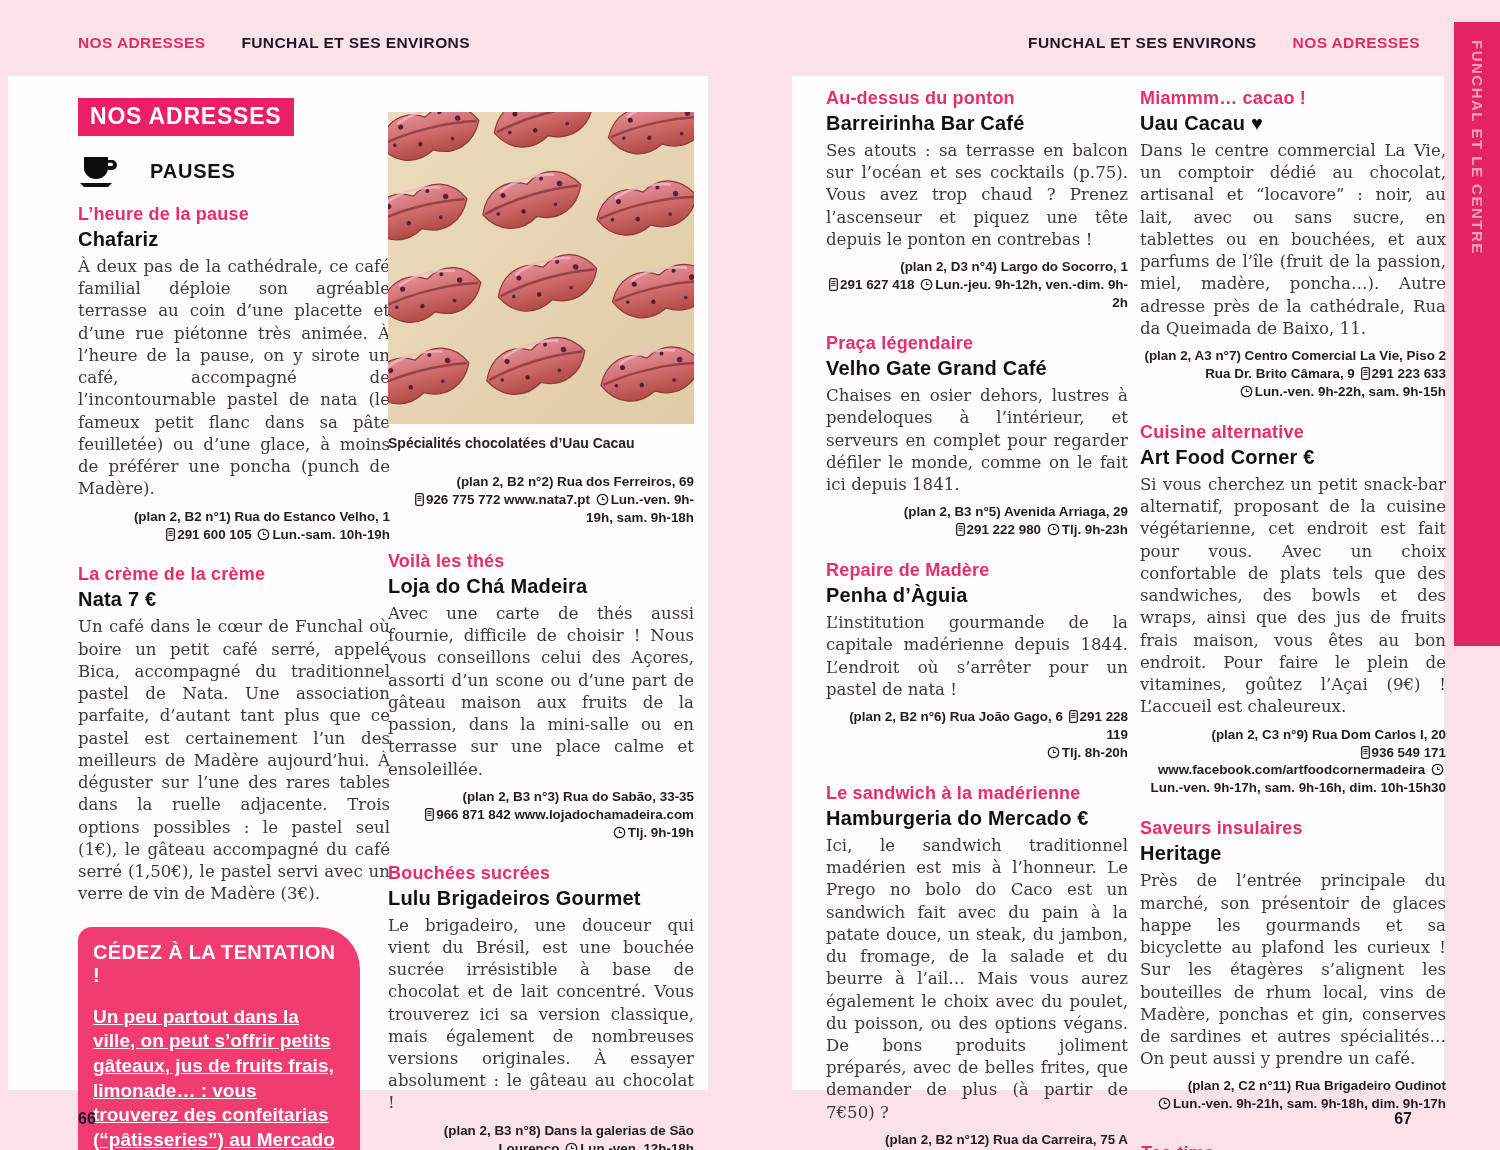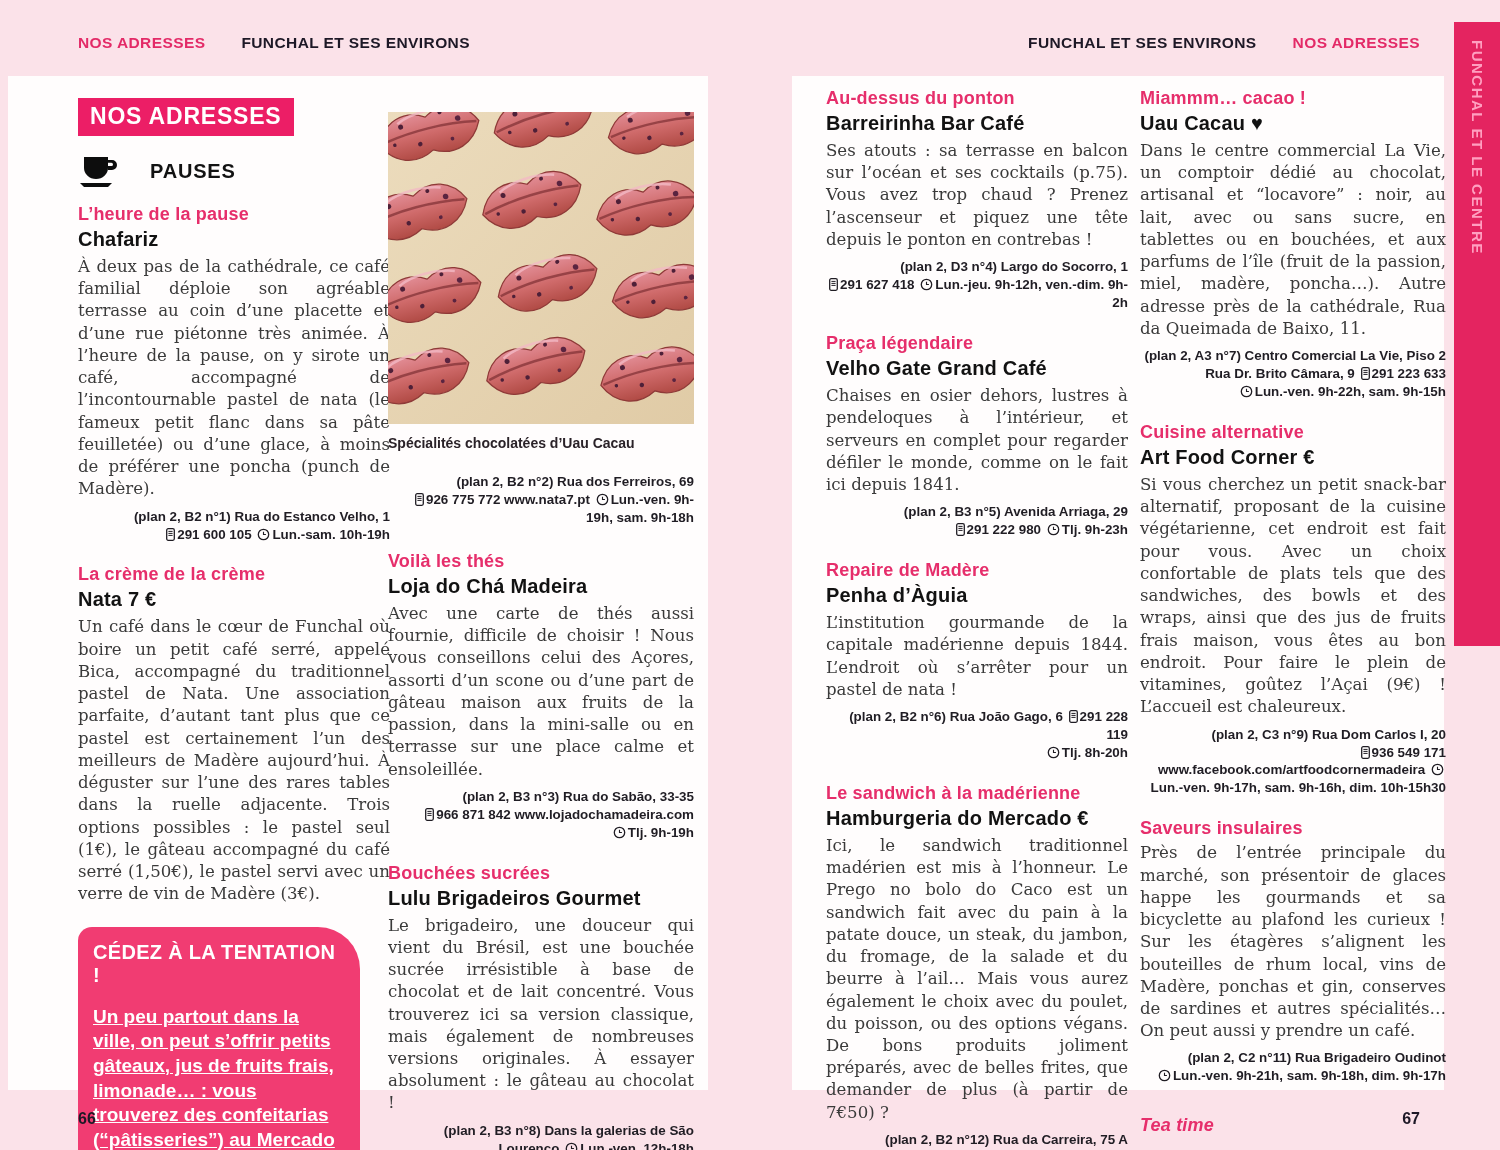--- a/index.html
+++ b/index.html
@@ -50,21 +50,21 @@
   .caption { font-size:14px; font-weight:bold; color:#2a2228; margin-top:11px; margin-bottom:22px; }
 
   
   .tempt-box { width:282px; background:#f13c72; color:#fff; border-radius:14px 42px 14px 14px; padding:14px 15px 16px; margin-top:6px; }
   .tempt-box h3 { font-size:20px; font-weight:bold; letter-spacing:.3px; margin-bottom:18px; }
   .tempt-box p { font-size:19px; font-weight:bold; line-height:1.3;text-decoration:underline; }
 
   
   .pageno { position:absolute; bottom:22px; font-size:16px; font-weight:bold; color:#1d1826;text-align:center; }
   #pageno-left { left:78px; }
-  #pageno-right { right:80px;margin-left:12px; }
+  #pageno-right { right:88px;margin-left:12px; }
 </style>
 </head>
 <body>
 
 <div class="runhead" id="runhead-left">
   <span class="pink" style="margin-right: 18px;">NOS ADRESSES</span><span class="dark">FUNCHAL ET SES ENVIRONS</span>
 </div>
 <div class="runhead" id="runhead-right">
   <span class="dark" style="margin-right: 18px;">FUNCHAL ET SES ENVIRONS</span><span class="pink">NOS ADRESSES</span>
 </div>
@@ -302,20 +302,21 @@
         </svg><span>936 549 171 www.facebook.com/artfoodcornermadeira</span>
       <svg class="ic" width="13" height="13" viewBox="0 0 14 14">
           <circle cx="7" cy="7" r="5.6" fill="none" stroke="currentColor" stroke-width="1.4"></circle>
           <path d="M7 4 v3 h2.6" fill="none" stroke="currentColor" stroke-width="1.2"></path>
         </svg><span>Lun.-ven. 9h-17h, sam. 9h-16h, dim. 10h-15h30</span>
     </p>
   </section>
 
   <section class="listing">
     <h3 class="kicker">Saveurs insulaires</h3>
+    <h4 class="name">Heritage</h4>
     <p class="body">Près de l’entrée principale du marché, son présentoir de glaces happe les gourmands et sa bicyclette au plafond les curieux ! Sur les étagères s’alignent les bouteilles de rhum local, vins de Madère, ponchas et gin, conserves de sardines et autres spécialités… On peut aussi y prendre un café.</p>
     <p class="addr"><span>(plan 2, C2 n°11) Rua Brigadeiro Oudinot</span><br>
       <svg class="ic" width="13" height="13" viewBox="0 0 14 14">
           <circle cx="7" cy="7" r="5.6" fill="none" stroke="currentColor" stroke-width="1.4"></circle>
           <path d="M7 4 v3 h2.6" fill="none" stroke="currentColor" stroke-width="1.2"></path>
         </svg><span>Lun.-ven. 9h-21h, sam. 9h-18h, dim. 9h-17h</span>
     </p>
   </section>
 
   <section class="listing" style="margin-top:30px;">

